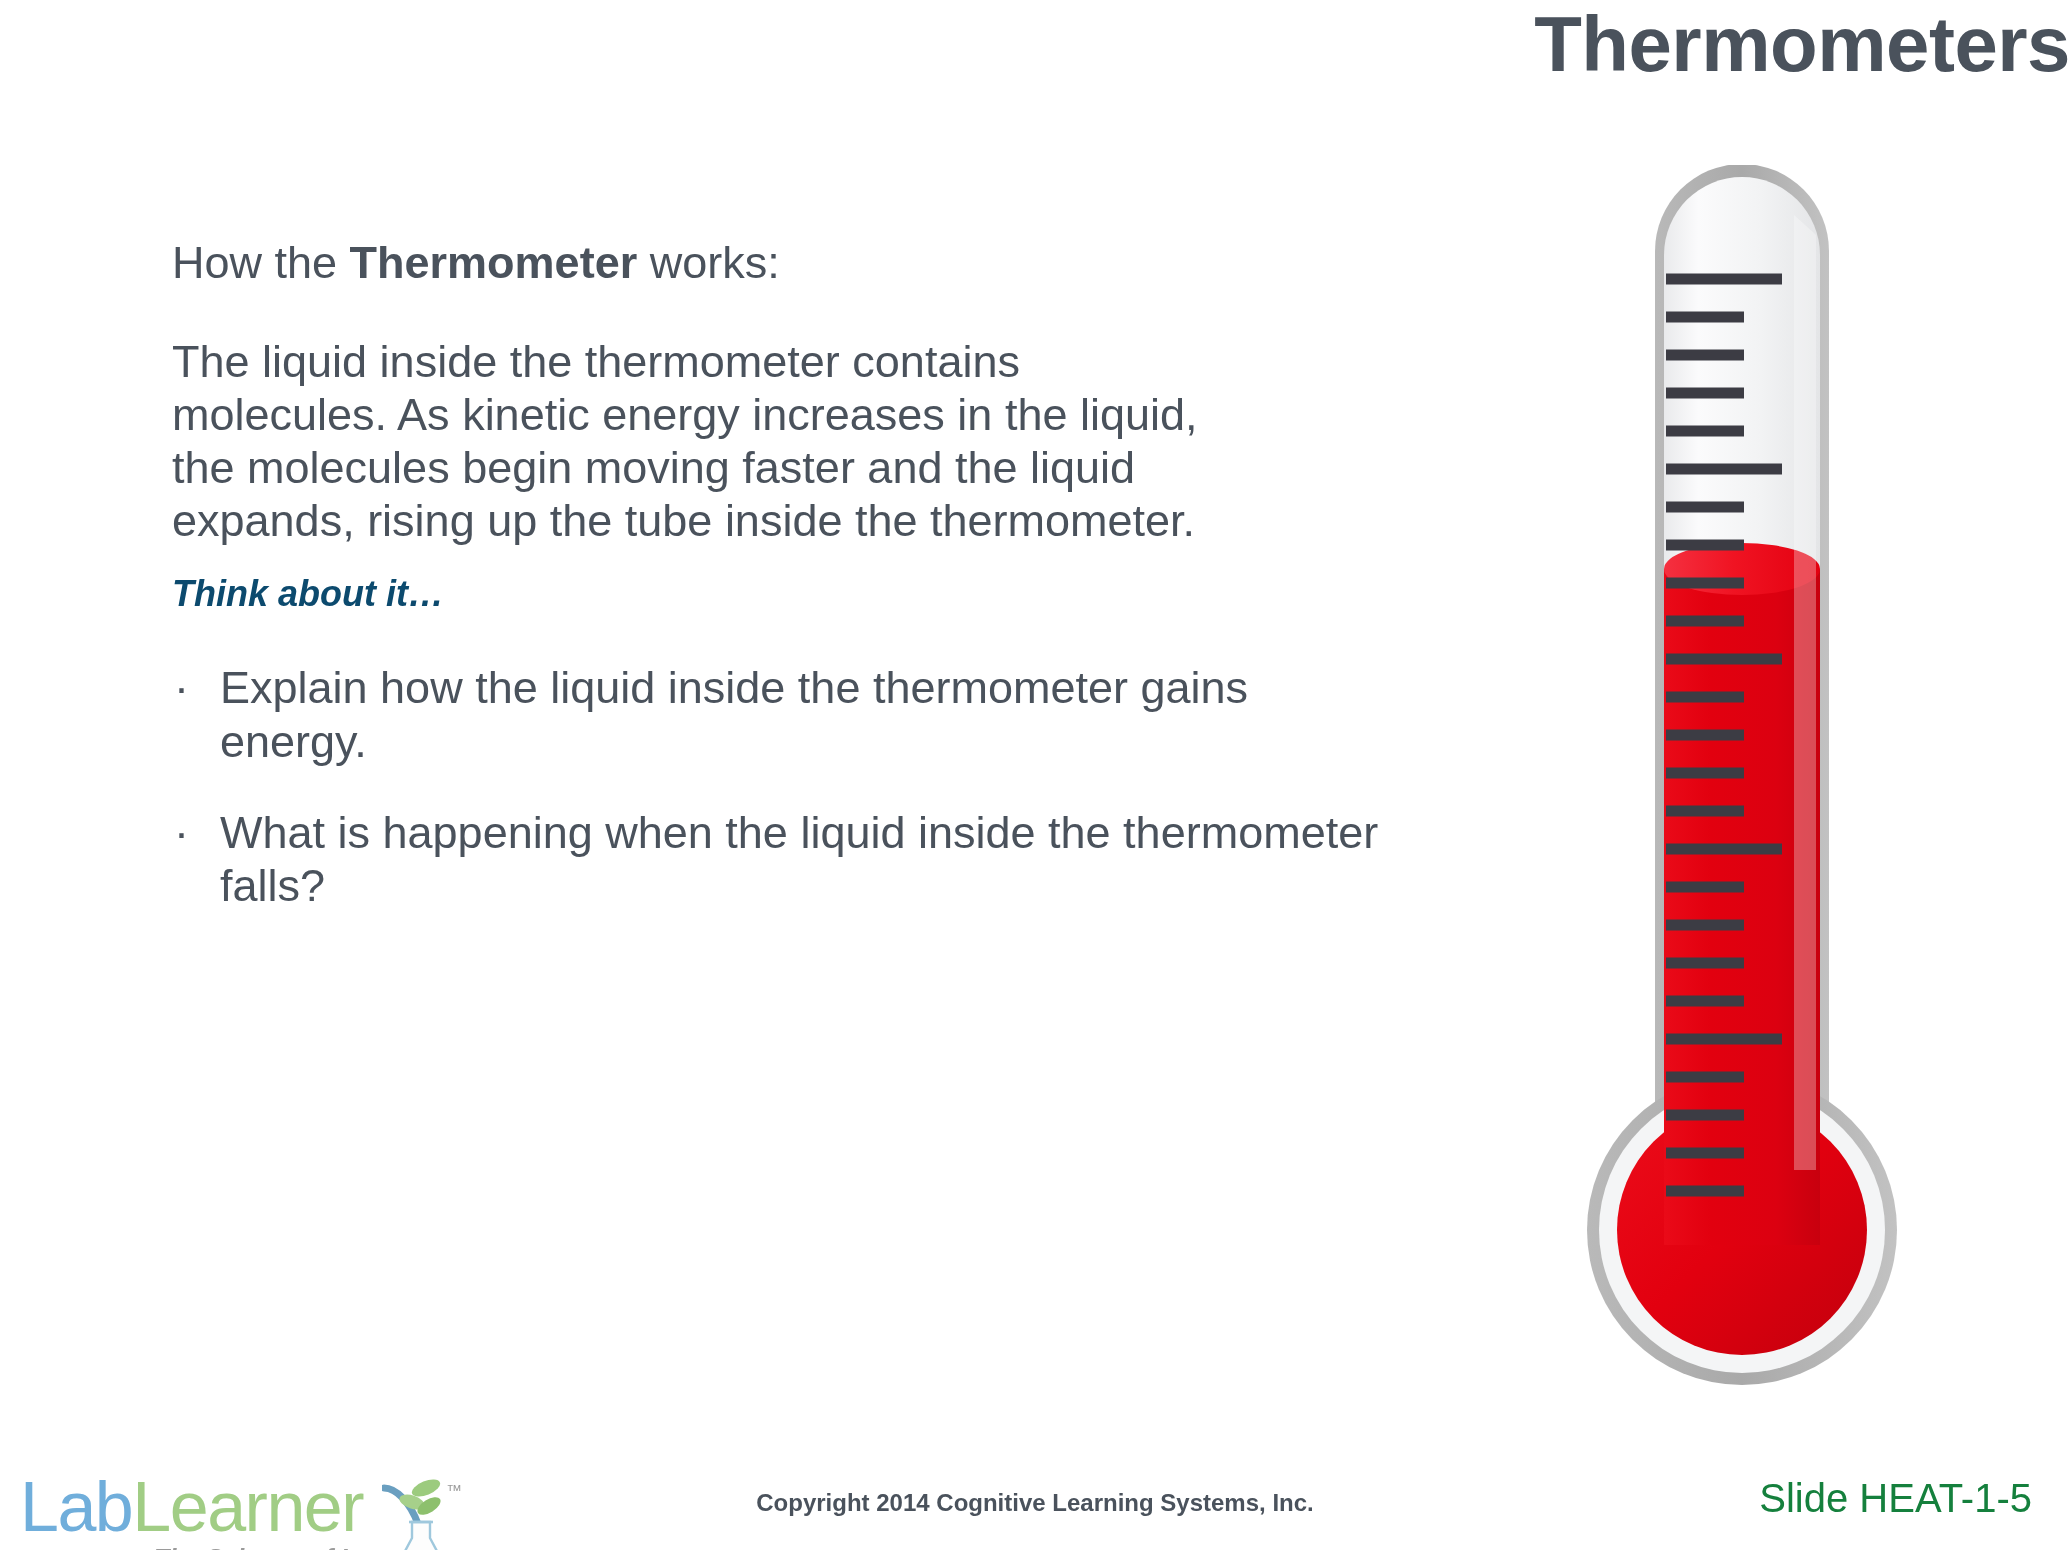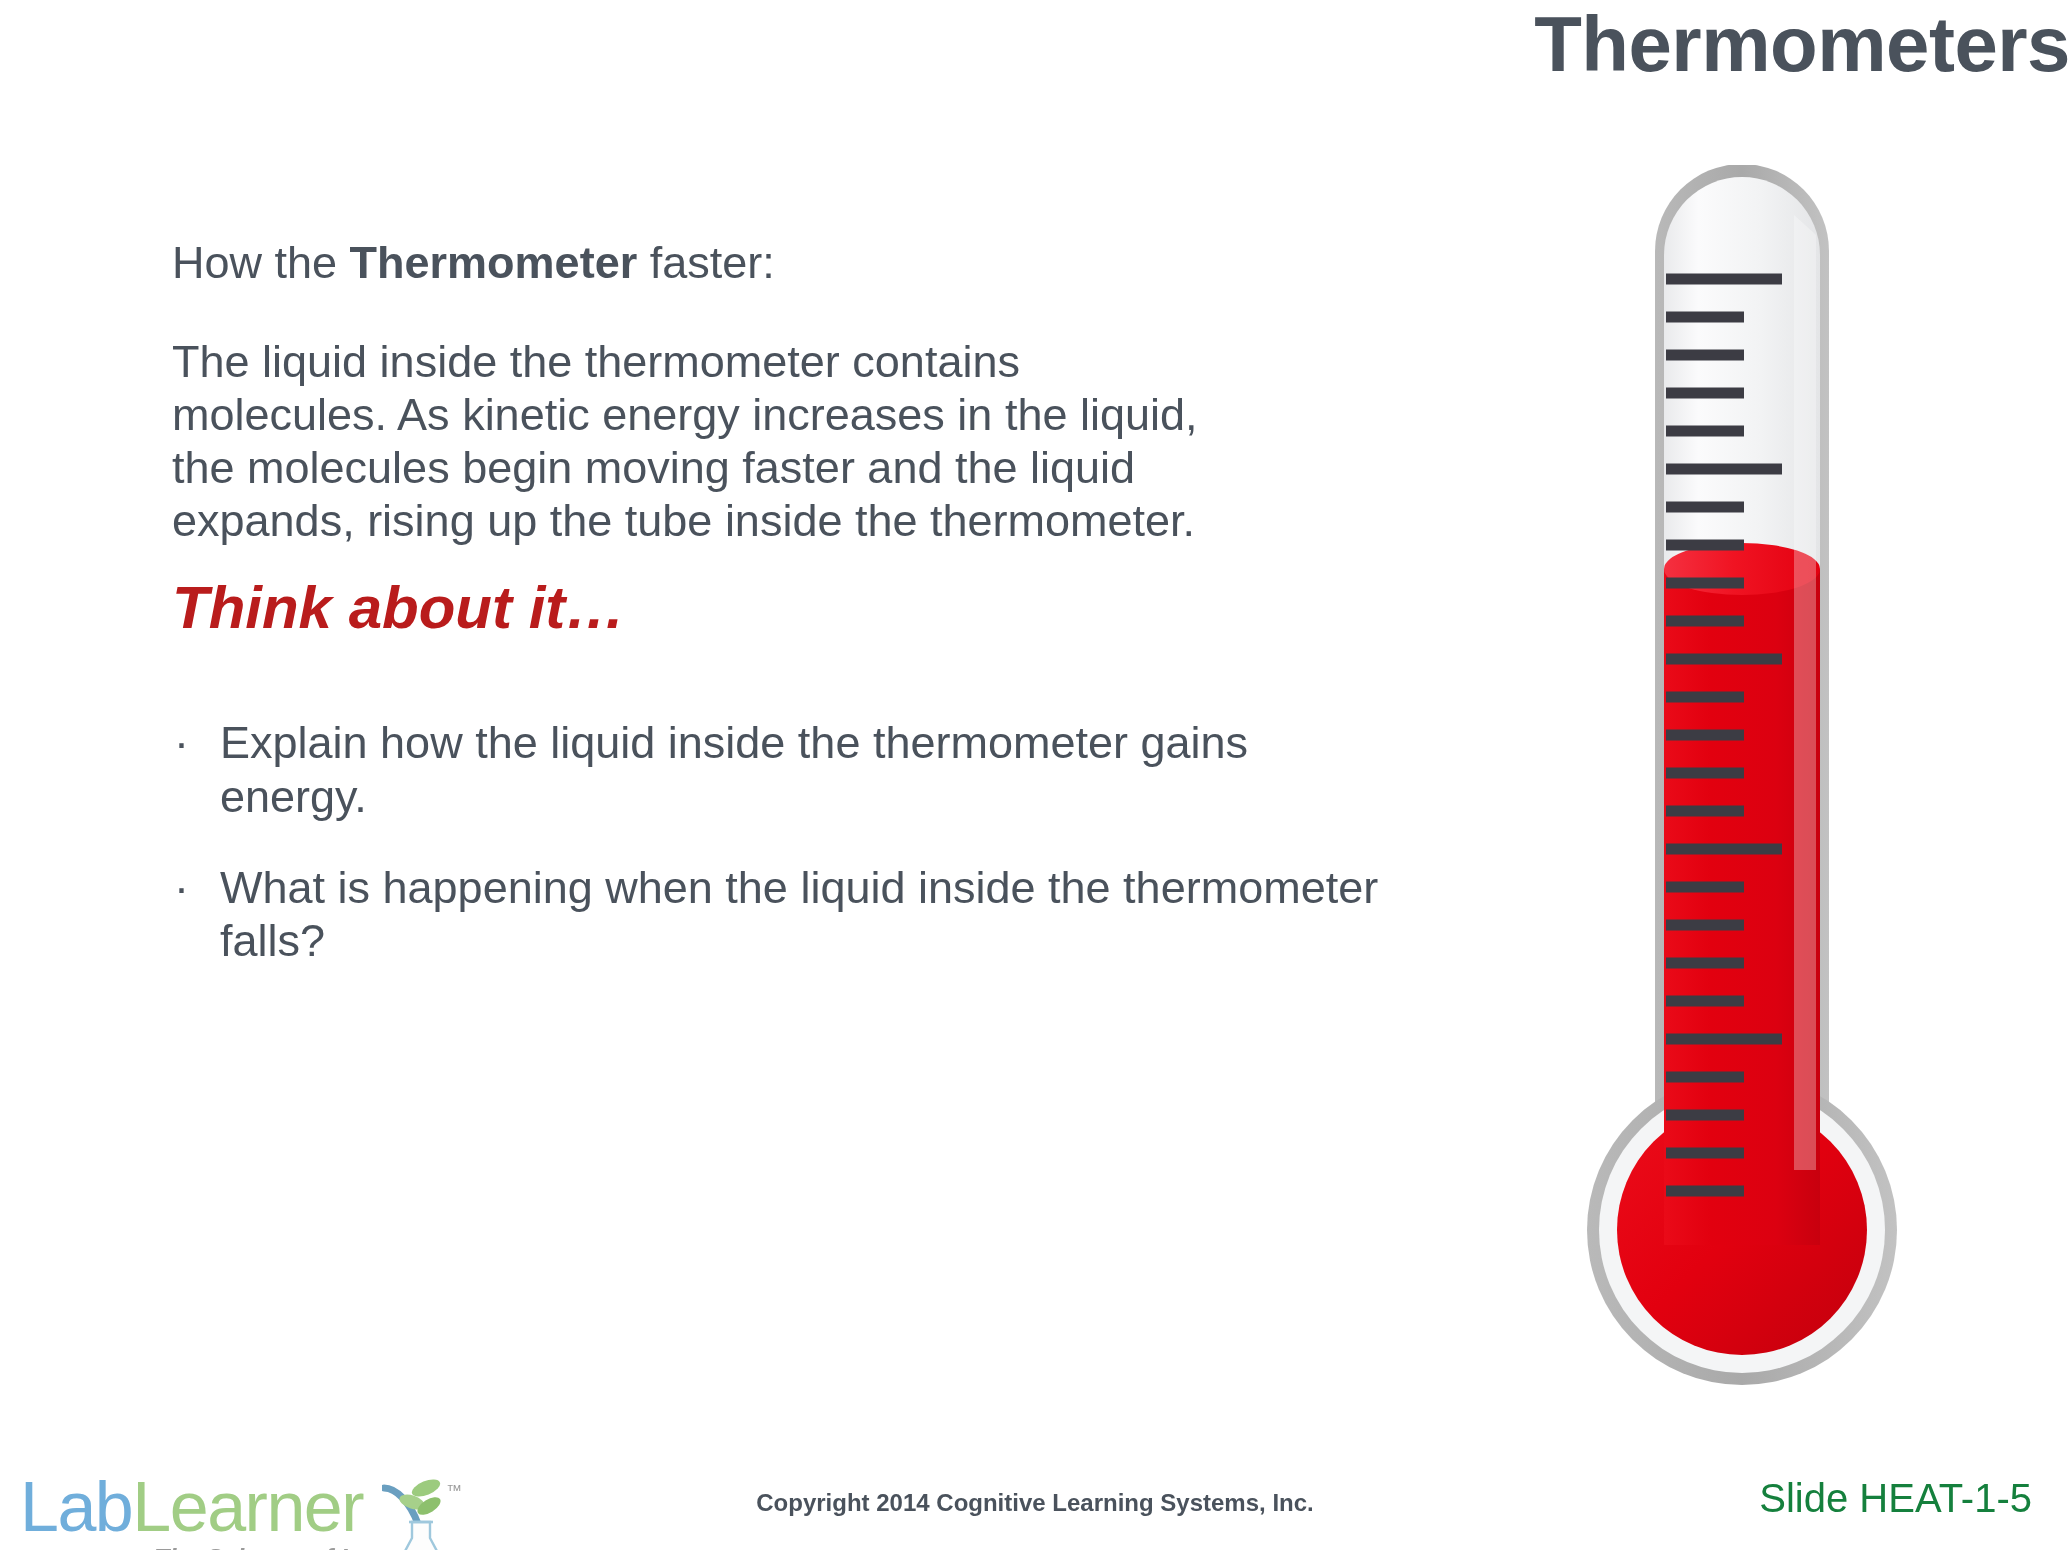--- a/index.html
+++ b/index.html
@@ -57,25 +57,25 @@
 
   #emphasis-paragraph {
     color: #c8161b;
     font-size: 45px;
     line-height: 1.18;
     width: 1060px;
     margin-bottom: 56px;
   }
 
   #think-heading {
-    color: #b91c1c;
-    font-size: 60px;
+    color: #0c4a6e;
+    font-size: 36px;
     font-weight: bold;
     font-style: italic;
-    margin-bottom: 74px;
+    margin-bottom: 46px;
   }
 
   #question-list {
     list-style: none;
     margin: 0;
     padding: 0;
   }
   #question-list li {
     position: relative;
     padding-left: 48px;
@@ -170,21 +170,21 @@
     white-space: nowrap;
   }
 </style>
 </head>
 <body>
 
 <div id="slide-title">Thermometers</div>
 
 <div id="content-column">
 
-  <div id="intro-line" class="body-line"><span>How the </span><b>Thermometer</b><span> faster:</span></div>
+  <div id="intro-line" class="body-line"><span>How the </span><b>Thermometer</b><span> works:</span></div>
 
   <div id="explain-paragraph" class="body-line">The liquid inside the thermometer contains molecules. As kinetic energy increases in the liquid, the molecules begin moving faster and the liquid expands, rising up the tube inside the thermometer.</div>
 
 
   <div id="think-heading">Think about it…</div>
 
   <ul id="question-list">
     <li>
       <span class="bullet-dot">·</span>
       <span>Explain how the liquid inside the thermometer gains energy.</span>

